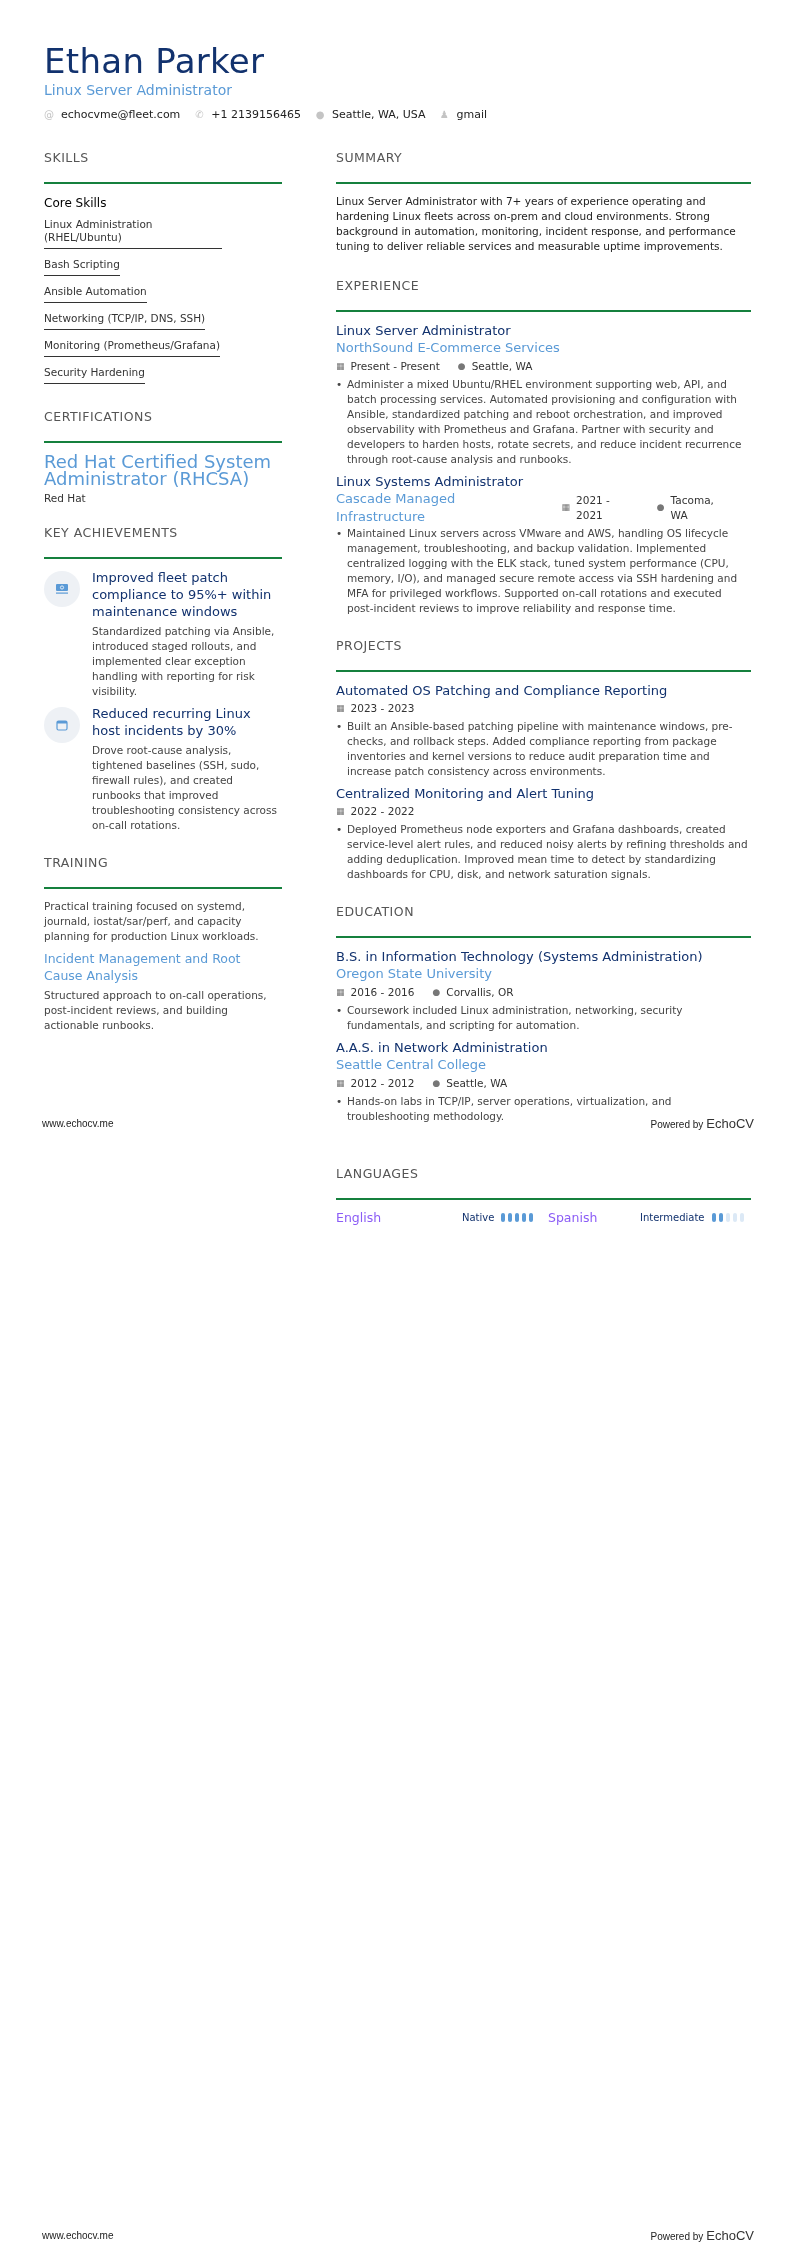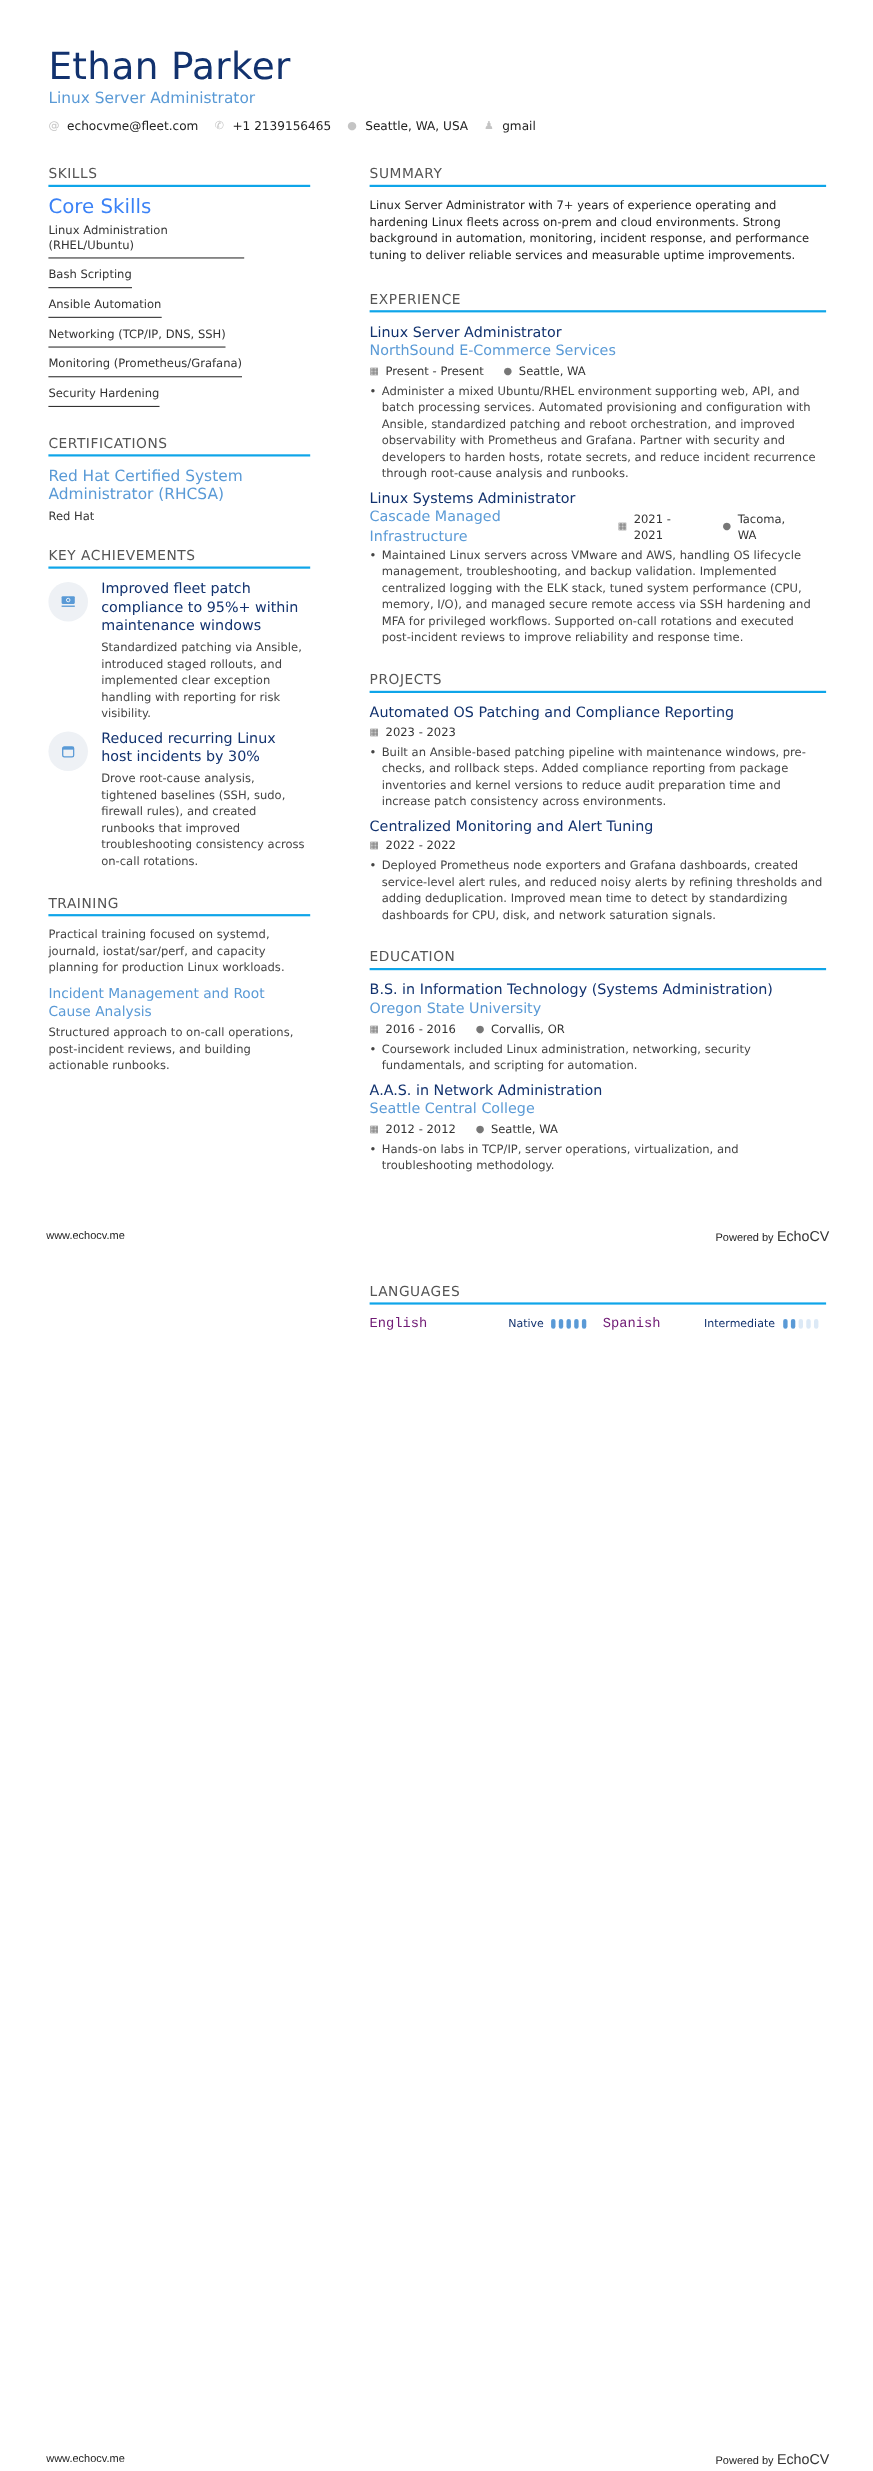--- a/index.html
+++ b/index.html
@@ -6,25 +6,25 @@
   body { width: 794px; height: 2246px; background: #fff; font-family: "DejaVu Sans", sans-serif; color: #333; position: relative; overflow: hidden; }
   .page { position: absolute; left: 0; top: 0; width: 794px; }
   .header { position: absolute; left: 44px; top: 40px; }
   .name { font-size: 34px; color: #12326e; font-weight: normal; letter-spacing: 0.3px; line-height: 42px; }
   .title { font-size: 14px; color: #5a9ad6; line-height: 18px; margin-top: -1px; }
   .contacts { position: absolute; left: 44px; top: 108px; display: flex; align-items: center; font-size: 11px; color: #222; white-space: nowrap; }
   .contact { display: flex; align-items: center; margin-right: 14px; }
   .cicon { color: #c4c4c4; font-size: 10px; margin-right: 7px; width: 10px; text-align: center; }
   .left { position: absolute; left: 44px; top: 150px; width: 238px; }
   .right { position: absolute; left: 336px; top: 150px; width: 415px; }
-  .sec-h { font-size: 12.5px; color: #555; letter-spacing: 0.5px; padding-bottom: 2px; border-bottom: 2px solid #0ea5e9; margin-bottom: 10px; line-height: 16px; }
-  .subh { font-size: 18px; color: #3b82f6; line-height: 18px; margin-bottom: 4px; }
+  .sec-h { font-size: 12.5px; color: #555; letter-spacing: 0.5px; padding-bottom: 16px; border-bottom: 2px solid #15803d; margin-bottom: 10px; line-height: 16px; }
+  .subh { font-size: 12px; color: #000000; line-height: 18px; margin-bottom: 4px; }
   .skills { display: flex; flex-wrap: wrap; }
   .skill { font-size: 10.5px; color: #333; padding: 2px 0 4px; border-bottom: 1px solid #333; margin-right: 16px; margin-bottom: 7px; line-height: 13px; }
-  .cert-name { font-size: 14px; color: #5a9ad6; line-height: 17px; }
+  .cert-name { font-size: 18px; color: #5a9ad6; line-height: 17px; }
   .cert-org { font-size: 10.5px; color: #333; margin: 4px 0 6px; line-height: 14px; }
   .ach { display: flex; margin-bottom: 6px; }
   .ach-icon { width: 36px; height: 36px; border-radius: 50%; background: #eef1f5; flex: none; display: flex; align-items: center; justify-content: center; margin-right: 12px; margin-top: 2px; }
   .ach-title { font-size: 13px; color: #12326e; line-height: 17px; margin-bottom: 4px; }
   .ach-desc { font-size: 10.5px; color: #444; line-height: 15px; }
   .train-title { font-size: 12.5px; color: #5a9ad6; line-height: 17px; }
   .train-desc { font-size: 10.5px; color: #444; line-height: 15px; margin: 4px 0 6px; }
   .summary { font-size: 10.5px; color: #222; line-height: 15px; }
   .job-title { font-size: 13px; color: #12326e; line-height: 17px; }
   .company { font-size: 13px; color: #5a9ad6; line-height: 18px; }
@@ -32,21 +32,21 @@
   .meta .mi { color: #777; font-size: 9px; margin-right: 6px; }
   .meta .mpart { display: flex; align-items: center; margin-right: 18px; }
   .bullet { display: flex; font-size: 10.5px; color: #444; line-height: 15px; margin-bottom: 6px; }
   .bullet .dot { width: 11px; flex: none; }
   .inline-row { display: flex; align-items: center; }
   .inline-row .company { margin-right: 16px; }
   .footer { position: absolute; left: 42px; width: 712px; display: flex; justify-content: space-between; align-items: center; font-family: "Liberation Sans", sans-serif; font-size: 10px; color: #222; }
   .powered { display: flex; align-items: baseline; }
   .brand { font-size: 13px; color: #333; margin-left: 3px; }
   .lang-row { display: flex; align-items: center; }
-  .lang-name { font-size: 12.5px; color: #701a75; font-family: Liberation Mono, monospace; }
+  .lang-name { font-size: 12.5px; color: #8b5cf6; }
   .lang-level { font-size: 10px; color: #12326e; margin-right: 7px; }
   .pips { display: flex; }
   .pip { width: 4px; height: 9px; border-radius: 2px; background: #5a9ad6; margin-right: 3px; }
   .pip.off { background: #dce9f6; }
 </style>
 </head>
 <body>
 
 <div class="page">
 

